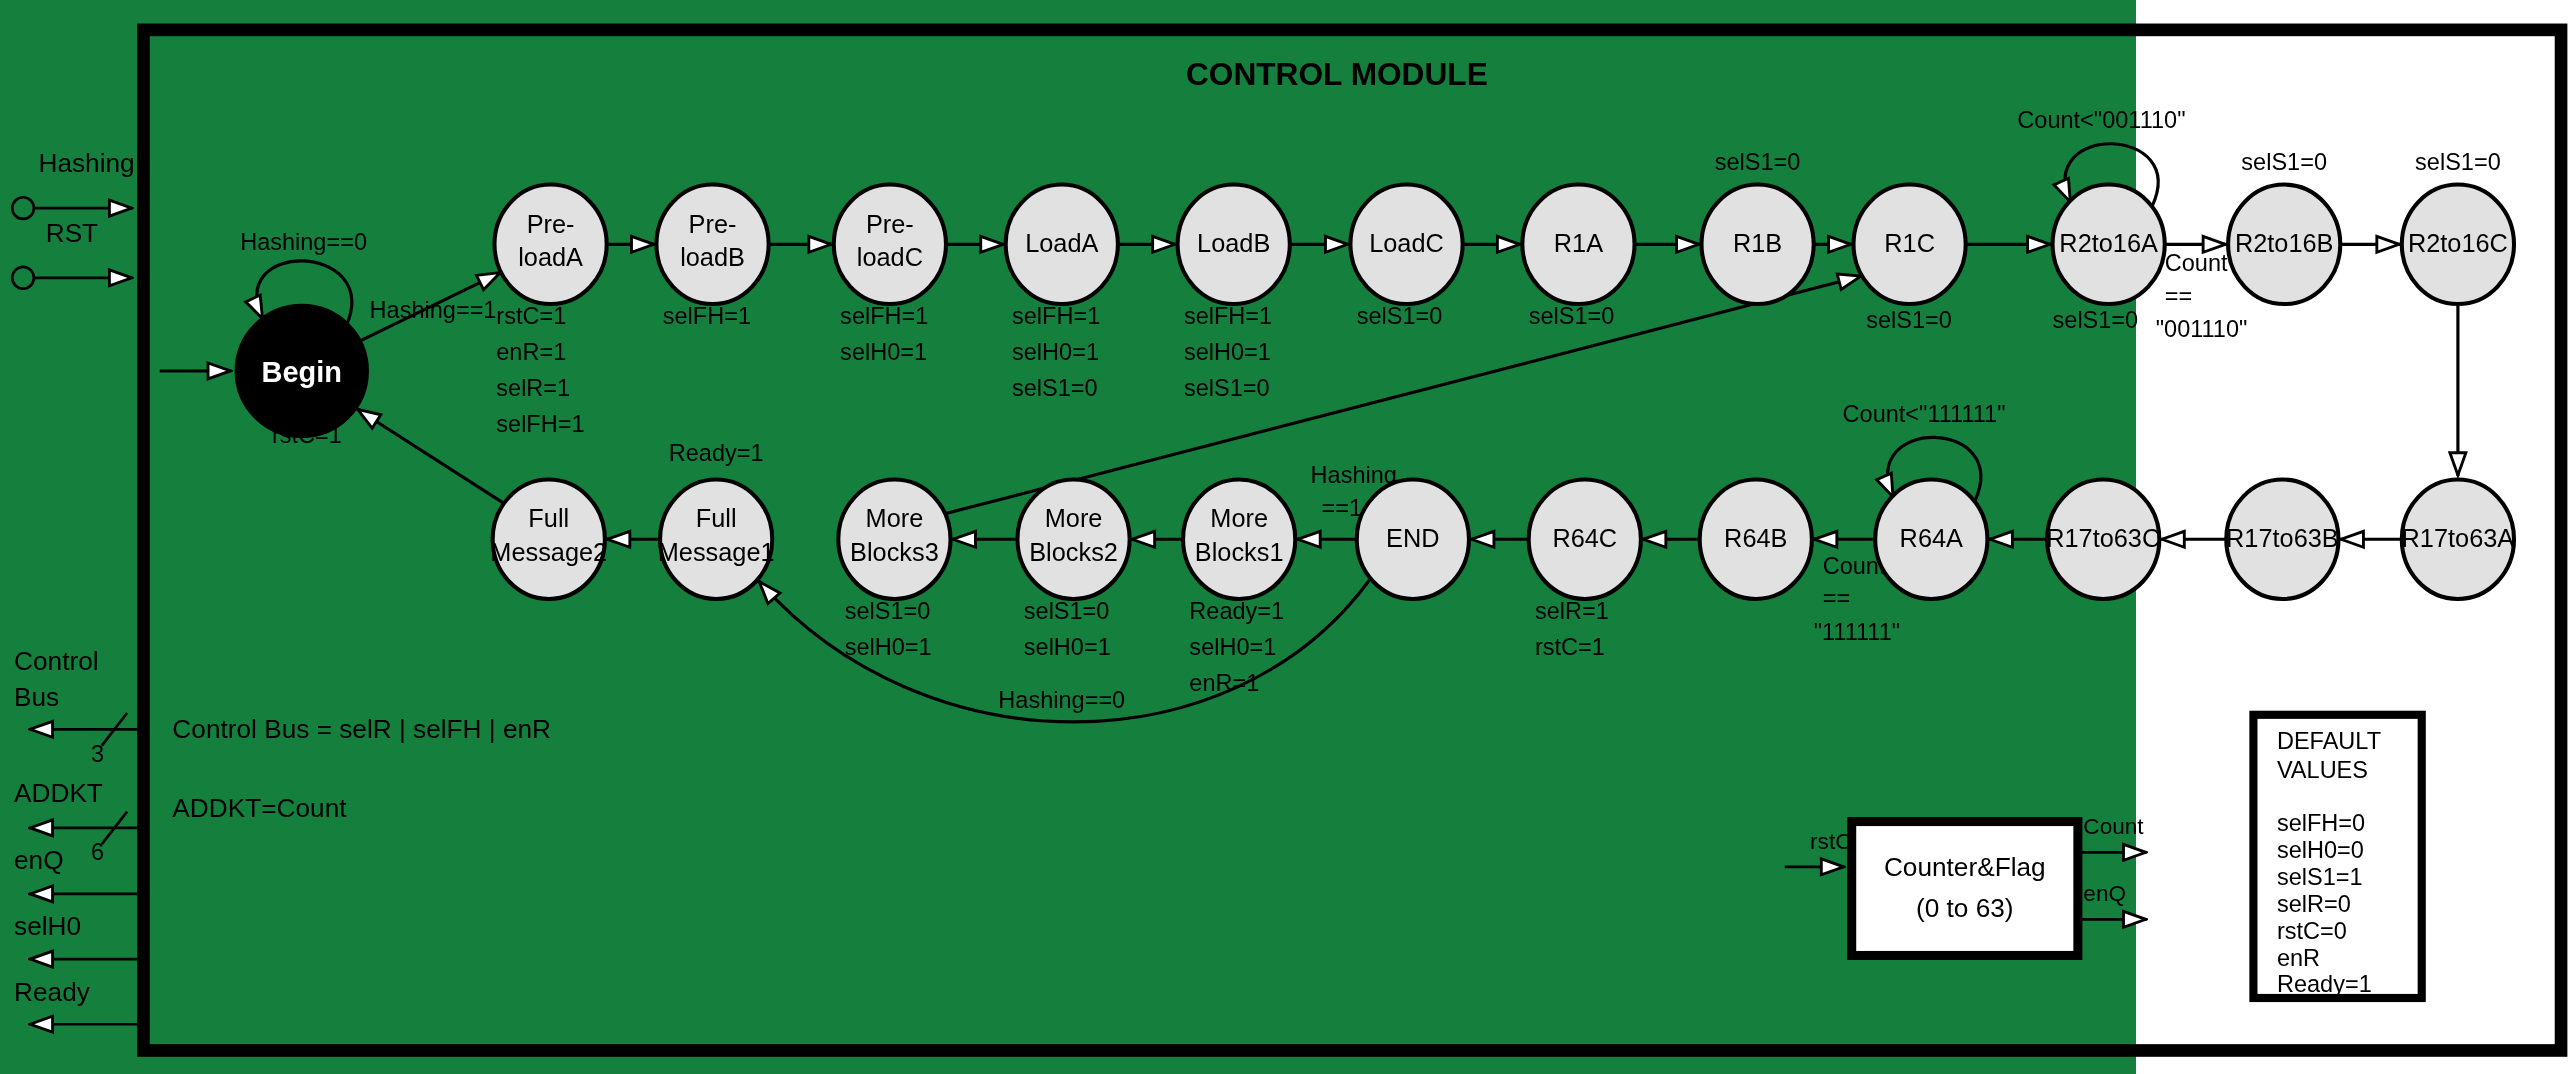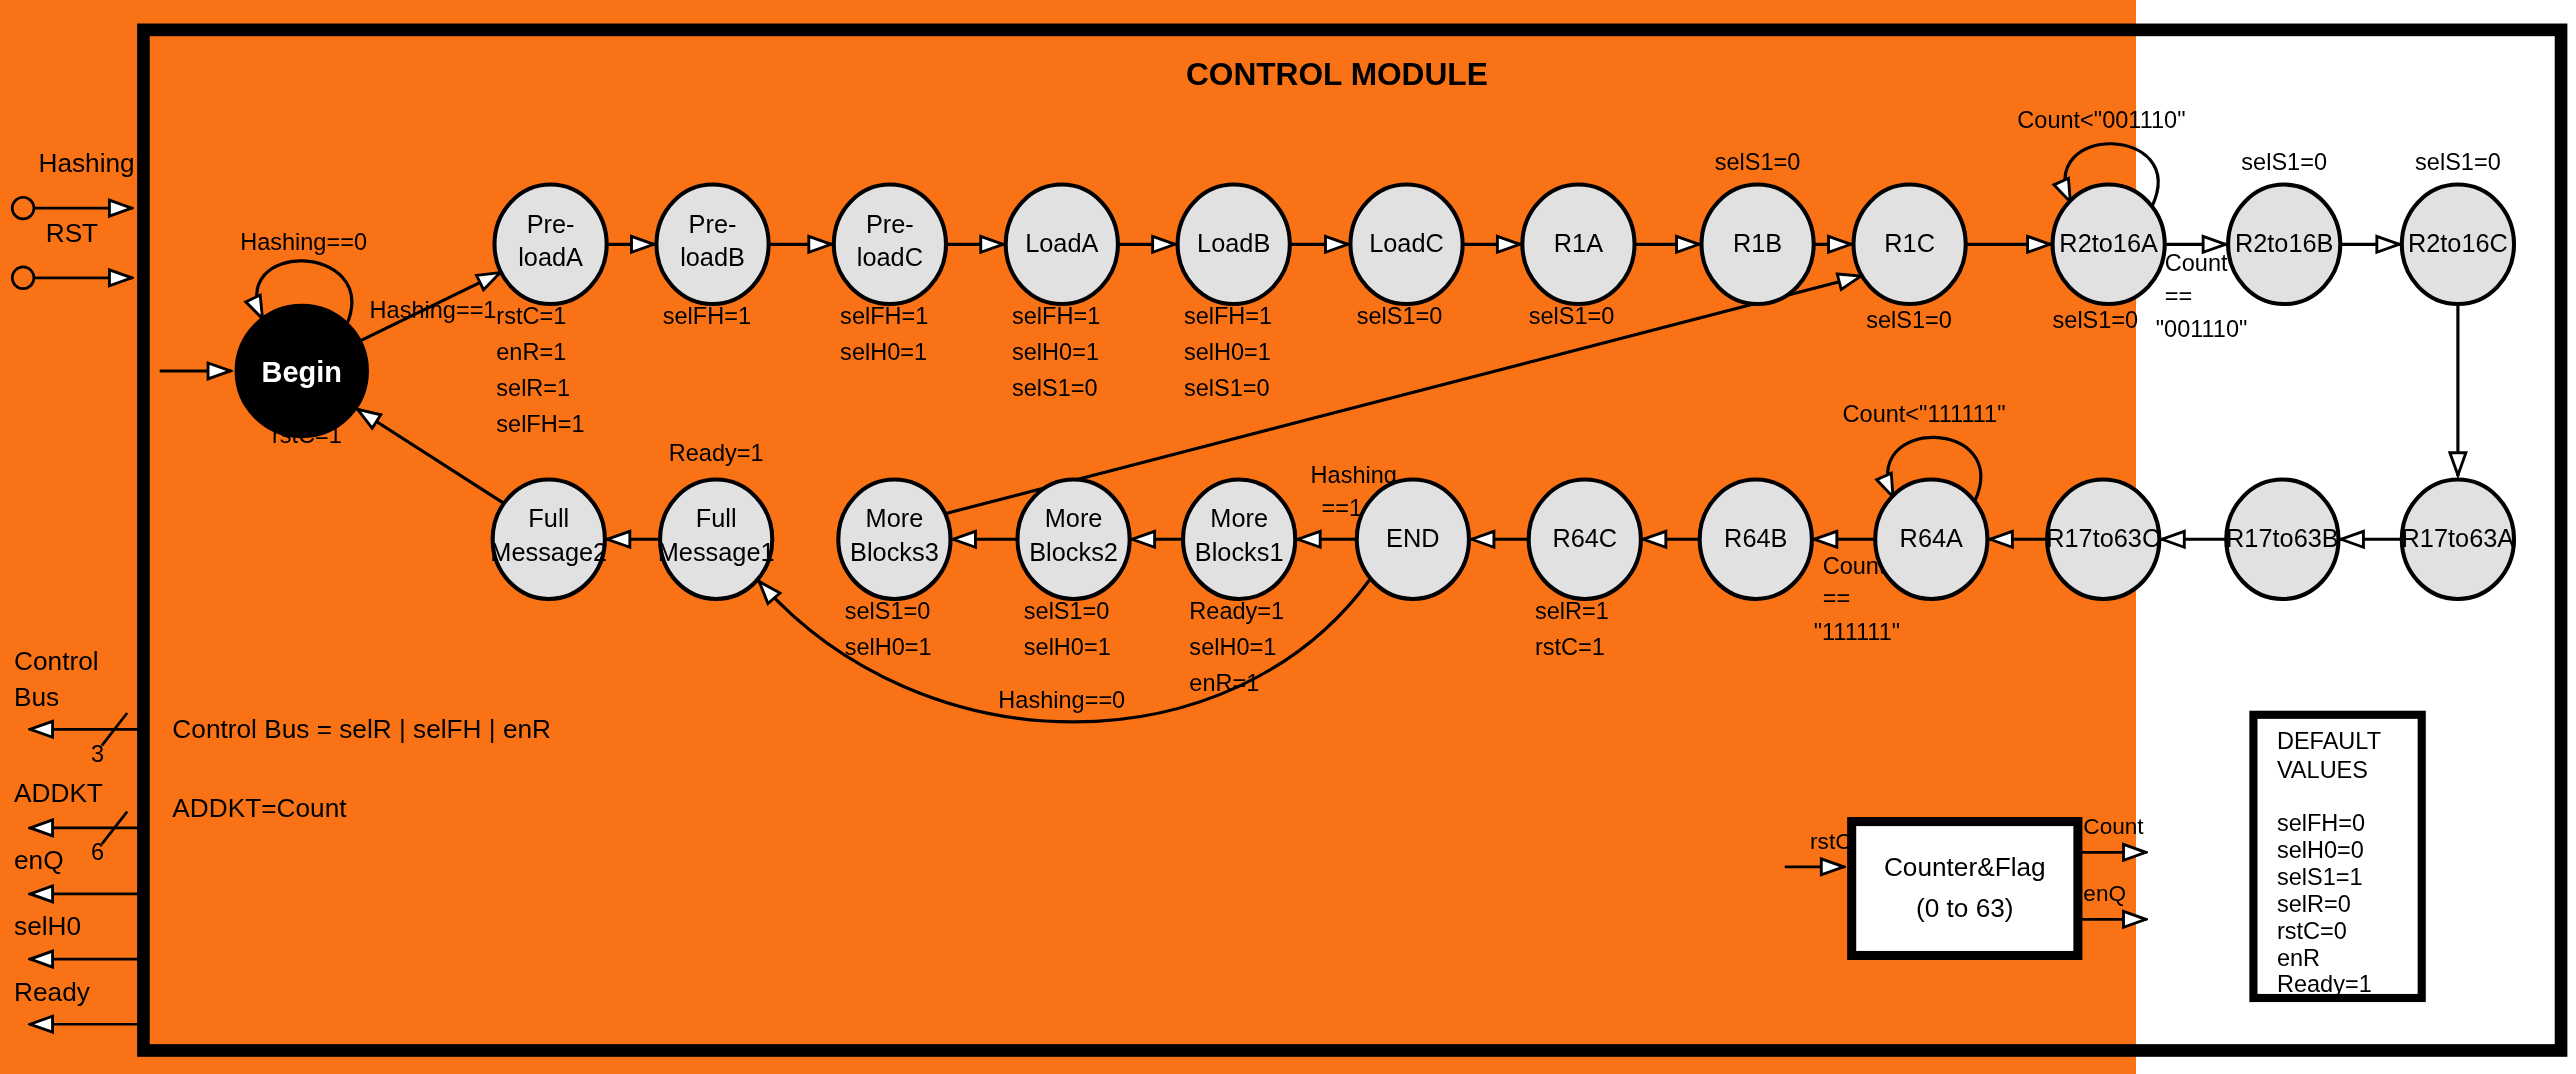--- a/index.html
+++ b/index.html
@@ -1,17 +1,17 @@
 <!DOCTYPE html>
 <html style="font-size:14.5px"><head>
 <meta charset="utf-8">
 <style>
   html,body{margin:0;padding:0;background:#ffffff;}
   body{font-family:"Liberation Sans", sans-serif;}
-  .stage{width:2136px;height:1074px;position:relative;background:#f97316;}
+  .stage{width:2136px;height:1074px;position:relative;background:#15803d;}
   svg{display:block;}
   .wire{stroke:#000;stroke-width:3.5;fill:none;}
   .thin{stroke:#000;stroke-width:3;fill:none;}
   .state{fill:#e1e1e1;stroke:#000;stroke-width:4.5;}
   .beginfill{fill:#000;stroke:#000;stroke-width:4.5;}
   .slabel{font-size:28px;fill:#000;}
   .beginlabel{font-size:32px;font-weight:bold;fill:#ffffff;}
   .ann{font-size:26px;fill:#000;}
   .edge{font-size:26px;fill:#000;}
   .port{font-size:29px;fill:#000;}

